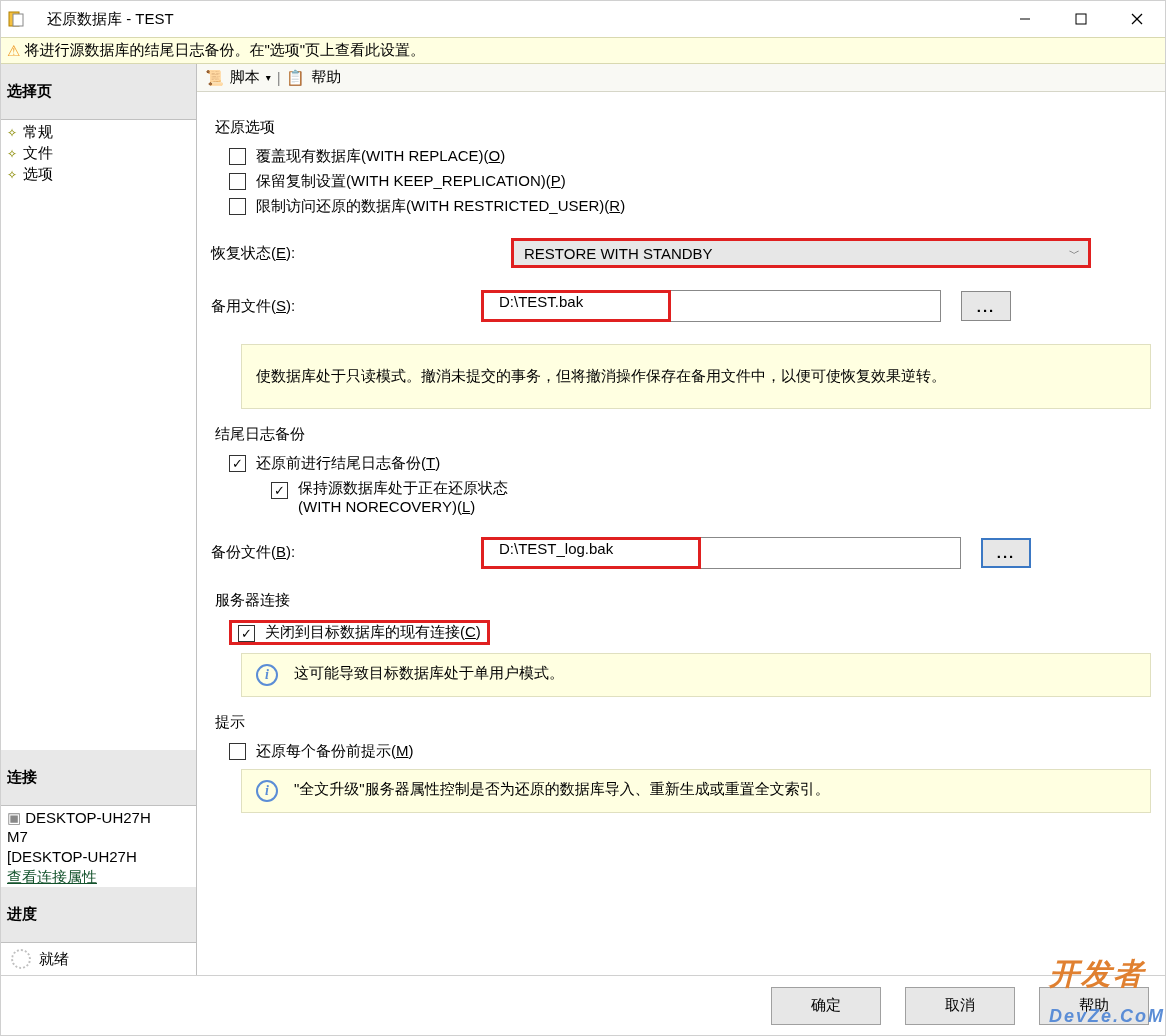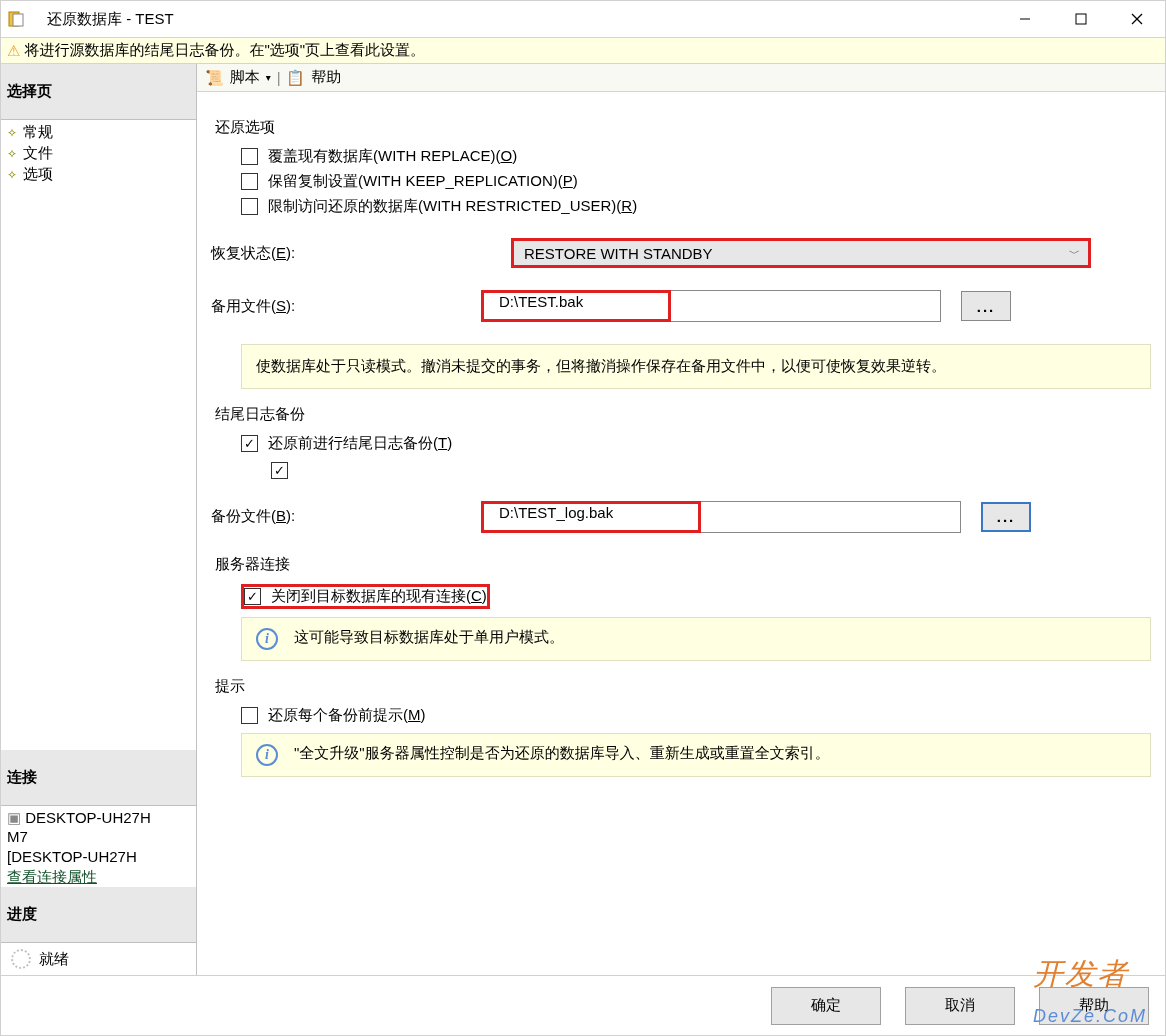--- a/index.html
+++ b/index.html
@@ -28,38 +28,38 @@
   .spinner { width:20px; height:20px; border:2px dotted #c0c0c0; border-radius:50%; }
   
   .main { flex:1; display:flex; flex-direction:column; min-width:0; }
   .toolbar { background:#f9f9f4; border-bottom:1px solid #d6d6c8; padding:4px 8px; display:flex; align-items:center; gap:6px; font-size:15px; }
   .toolbar .sep { color:#888; }
   .content { flex:1; overflow:auto; padding:10px 14px 10px 14px; }
   .section-title { font-size:15px; margin:16px 0 10px 4px; }
   .row { display:flex; align-items:center; margin:6px 0; }
   .chk { width:17px; height:17px; border:1px solid #333; margin-right:10px; display:inline-flex; align-items:center; justify-content:center; font-size:13px; background:#fff; cursor:pointer; }
   .chk.checked::after { content:"✓"; color:#000; line-height:1; }
-  .indent1 { margin-left:30px; }
+  .indent1 { margin-left:18px; }
   .indent2 { margin-left:60px; }
   .lbl { font-size:15px; }
   .u { text-decoration:underline; }
   .form-row { display:flex; align-items:center; margin:22px 0; }
   .form-lbl { width:300px; font-size:15px; }
   .dropdown { flex:1; height:30px; border:1px solid #707070; background:#e7e7e7; display:flex; align-items:center; padding:0 10px; position:relative; max-width:580px; }
   .dropdown .dcaret { position:absolute; right:8px; font-size:11px; color:#555; }
   .textbox { flex:1; height:32px; border:1px solid #888; padding:0 15px; display:flex; align-items:flex-start; background:#fff; max-width:480px; font-size:15px; }
   .browse { width:50px; height:30px; border:1px solid #888; background:#e7e7e7; display:flex; align-items:center; justify-content:center; margin-left:20px; cursor:pointer; letter-spacing:2px; font-weight:bold; }
-  .infobox { background:#ffffe1; border:1px solid #e0e0c0; padding:10px 14px; margin:8px 0 8px 30px; display:flex; align-items:flex-start; gap:16px; font-size:15px; line-height:1.5; }
+  .infobox { background:#ffffe1; border:1px solid #e0e0c0; padding:20px 14px; margin:8px 0 8px 30px; display:flex; align-items:flex-start; gap:16px; font-size:15px; line-height:1.5; }
   .infobox.small { padding:8px 14px; min-height:44px; }
   .info-icon { width:22px; height:22px; border:2px solid #5b8dd6; border-radius:50%; color:#5b8dd6; display:flex; align-items:center; justify-content:center; font-style:italic; font-weight:bold; font-family:serif; font-size:14px; flex:0 0 auto; margin-top:2px; }
-  .redbox { border:3px solid #e02020; padding:0px 0; display:inline-flex; align-items:center; }
+  .redbox { border:3px solid #e02020; padding:0px 6px; display:inline-flex; align-items:flex-end; }
   
   .footer { height:60px; border-top:1px solid #d0d0d0; display:flex; align-items:center; justify-content:flex-end; padding:0 16px; gap:24px; background:#fff; position:relative; }
   .btn { min-width:110px; height:38px; border:1px solid #a0a0a0; background:#e7e7e7; display:flex; align-items:center; justify-content:center; cursor:pointer; font-size:15px; }
-  .watermark { position:absolute; right:18px; bottom:6px; font-size:30px; font-weight:normal; font-style:italic; letter-spacing:2px; pointer-events:none; }
+  .watermark { position:absolute; right:0; bottom:6px; font-size:30px; font-weight:bold; font-style:italic; letter-spacing:2px; pointer-events:none; }
   .watermark .c1 { color:#e08030; }
   .watermark .c2 { color:#5b8dd6; }
 </style>
 </head>
 <body>
 
 <div class="window">
 
   <div class="titlebar">
     <span class="icon">
@@ -177,20 +177,24 @@
         </div>
 
         <div class="section-title">结尾日志备份</div>
 
         <div class="row indent1">
           <span class="chk checked"></span>
           <span class="lbl"><span>还原前进行结尾日志备份(</span><span class="u">T</span><span>)</span></span>
         </div>
         <div class="row indent2" style="align-items:flex-start">
           <span class="chk checked" style="margin-top:3px"></span>
+          <span class="lbl">
+            <span>保持源数据库处于正在还原状态</span><br>
+            <span>(WITH NORECOVERY)(</span><span class="u">L</span><span>)</span>
+          </span>
         </div>
 
         <div class="form-row indent2">
           <div class="form-lbl" style="width:270px"><span>备份文件(</span><span class="u">B</span><span>):</span></div>
           <div class="textbox" style="border:3px solid #e02020;max-width:220px">
               <span>D:\TEST_log.bak</span>
             </div>
           <div class="textbox" style="max-width:260px;border-left:none"></div>
           <div class="browse" style="border:2px solid #3b78c4">...</div>
         </div>

